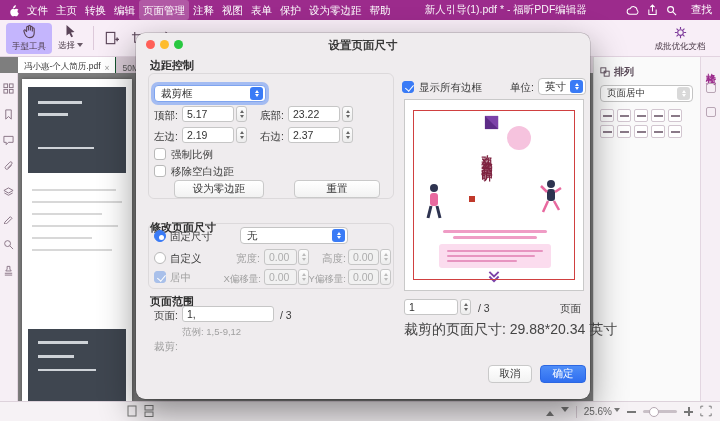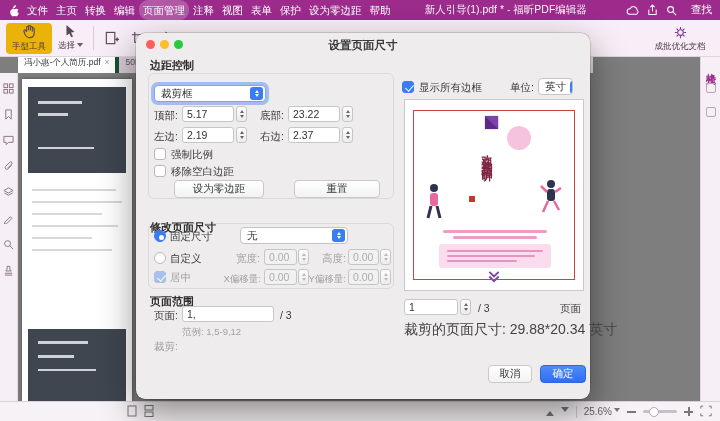--- a/index.html
+++ b/index.html
@@ -2,37 +2,37 @@
 <html><head>
 <meta charset="utf-8">
 <style>
   *{margin:0;padding:0;box-sizing:border-box;font-family:"Liberation Sans","DejaVu Sans",sans-serif;}
   body{background:#555;}
   .screen{position:relative;width:720px;height:421px;background:#7e7e7e;overflow:hidden;font-size:11px;color:#333;}
 
   
   .menubar{position:absolute;top:0;left:0;right:0;height:20px;background:#9c2b8c;display:flex;align-items:center;color:#fff;font-size:10.5px;padding:0 8px;z-index:5;}
   .mi{padding:0 4px;line-height:20px;white-space:nowrap;}
-  .mi.active{background:rgba(255,255,255,.22);border-radius:9px;}
+  .mi.active{background:rgba(255,255,255,.22);border-radius:3px;}
   .mtitle{white-space:nowrap;font-size:10.5px;color:#fff;opacity:.95;}
   .mright{display:flex;align-items:center;gap:8px;}
   .mic{display:flex;align-items:center;gap:14px;}
 
   
   .toolbar{position:absolute;top:20px;left:0;right:0;height:37px;background:#f8eef7;border-bottom:1px solid #e2d3e0;display:flex;align-items:center;padding:0 6px;z-index:4;}
   .tbtn{display:flex;flex-direction:column;align-items:center;justify-content:center;font-size:8.5px;color:#4a3a48;padding:1px 6px;gap:2px;border-radius:4px;}
-  .tbtn.sel{background:#eab308;}
+  .tbtn.sel{background:#c4b5fd;}
   .tsep{width:1px;height:24px;background:#ddc9da;margin:0 4px;}
   .caret{width:0;height:0;border:3px solid transparent;border-top:4px solid #6a5a68;margin-left:2px;display:inline-block;}
   .pinkbtn{background:#f7d6ee;color:#b81f8c;border-radius:4px;padding:3px 10px;font-size:10.5px;font-weight:bold;margin:0 6px;white-space:nowrap;}
   .batch{width:56px;text-align:center;line-height:1.15;}
 
   
   .tabsbar{position:absolute;top:57px;left:18px;right:127px;height:16px;background:#e6dbe4;display:flex;z-index:1;}
-  .dtab{height:16px;display:flex;align-items:flex-start;gap:4px;padding:0 6px;font-size:8.5px;color:#555;background:#d9cbd6;border-right:4px solid #14532d;white-space:nowrap;overflow:hidden;}
+  .dtab{height:16px;display:flex;align-items:flex-end;gap:4px;padding:0 6px;font-size:8.5px;color:#555;background:#d9cbd6;border-right:1px solid #14532d;white-space:nowrap;overflow:hidden;}
   .dtab.active{background:#fff;color:#333;}
 
   
   .side-left{position:absolute;top:73px;left:0;width:18px;bottom:20px;background:#f6eff5;border-right:1px solid #e3d6e1;display:flex;flex-direction:column;align-items:center;padding-top:10px;gap:13px;z-index:1;}
 
   
   .canvas{position:absolute;top:73px;left:18px;right:127px;bottom:20px;background:#7e7e7e;z-index:0;}
   .bgpage{position:absolute;left:4px;top:6px;width:110px;bottom:0;background:#fff;box-shadow:0 0 4px rgba(0,0,0,.4);}
   .blk{position:absolute;background:#3f4650;}
   .dash{position:absolute;height:3px;background:#cfd3d8;}
@@ -254,20 +254,45 @@
       <div class="tline" style="left:10px;top:158px;width:60px;"></div>
       <div class="tline" style="left:10px;top:170px;width:80px;"></div>
       <div class="blk" style="left:6px;top:250px;width:98px;height:78px;">
         <div class="dash" style="left:10px;top:12px;width:50px;"></div>
         <div class="dash" style="left:10px;top:26px;width:36px;"></div>
         <div class="dash" style="left:10px;top:40px;width:58px;height:2px;"></div>
       </div>
     </div>
   </div>
 
+  <div class="right-panel">
+    <div class="rp-head">
+      <svg width="10" height="10" viewBox="0 0 12 12" fill="none" stroke="#5a4a58" stroke-width="1.1">
+          <rect x="1" y="1" width="6" height="6"></rect>
+          <rect x="5" y="5" width="6" height="6"></rect>
+        </svg>
+      <span>排列</span>
+    </div>
+    <div class="popup" style="position:relative;width:93px;">
+      <span style="font-size:9.5px;">页面居中</span>
+      <span class="pbtn gray"></span>
+    </div>
+    <div class="al-grid">
+      <div class="al"></div>
+      <div class="al"></div>
+      <div class="al"></div>
+      <div class="al"></div>
+      <div class="al"></div>
+      <div class="al"></div>
+      <div class="al"></div>
+      <div class="al"></div>
+      <div class="al"></div>
+      <div class="al"></div>
+    </div>
+  </div>
 
   <div class="right-strip">
     <div class="vtab">格式</div>
     <div class="stripdot"></div>
     <div class="stripdot"></div>
   </div>
 
   <div class="statusbar">
     <div style="width:112px"></div>
     <span><svg width="10" height="12" viewBox="0 0 10 12" fill="none" stroke="#777" stroke-width="1">
@@ -356,21 +381,21 @@
     <div class="lbl hdr" style="left:14px;top:262px;">页面范围</div>
     <div class="lbl" style="left:18px;top:276px;">页面:</div>
     <div class="field" style="left:46px;top:273px;width:92px;">1,</div>
     <div class="lbl" style="left:144px;top:276px;">/ 3</div>
     <div class="lbl dim" style="left:46px;top:292px;font-size:9.5px;">范例: 1,5-9,12</div>
     <div class="lbl dim" style="left:18px;top:307px;">裁剪:</div>
 
     <div class="chk on" style="left:266px;top:48px;"></div>
     <div class="lbl" style="left:283px;top:48px;">显示所有边框</div>
     <div class="lbl" style="left:374px;top:48px;">单位:</div>
-    <div class="popup" style="left:402px;top:45px;width:35px;align-items:flex-end;">
+    <div class="popup" style="left:402px;top:45px;width:48px;">
       <span>英寸</span>
         <span class="pbtn"></span>
     </div>
 
     <div class="preview">
       <div style="position:absolute;left:78px;top:14px;">
         <svg width="17" height="17" viewBox="0 0 18 18">
             <path d="M2 2h14v14H2z" fill="#5d2b87"></path>
             <path d="M2 2l14 14V2z" fill="#7c42a8"></path>
           </svg>

